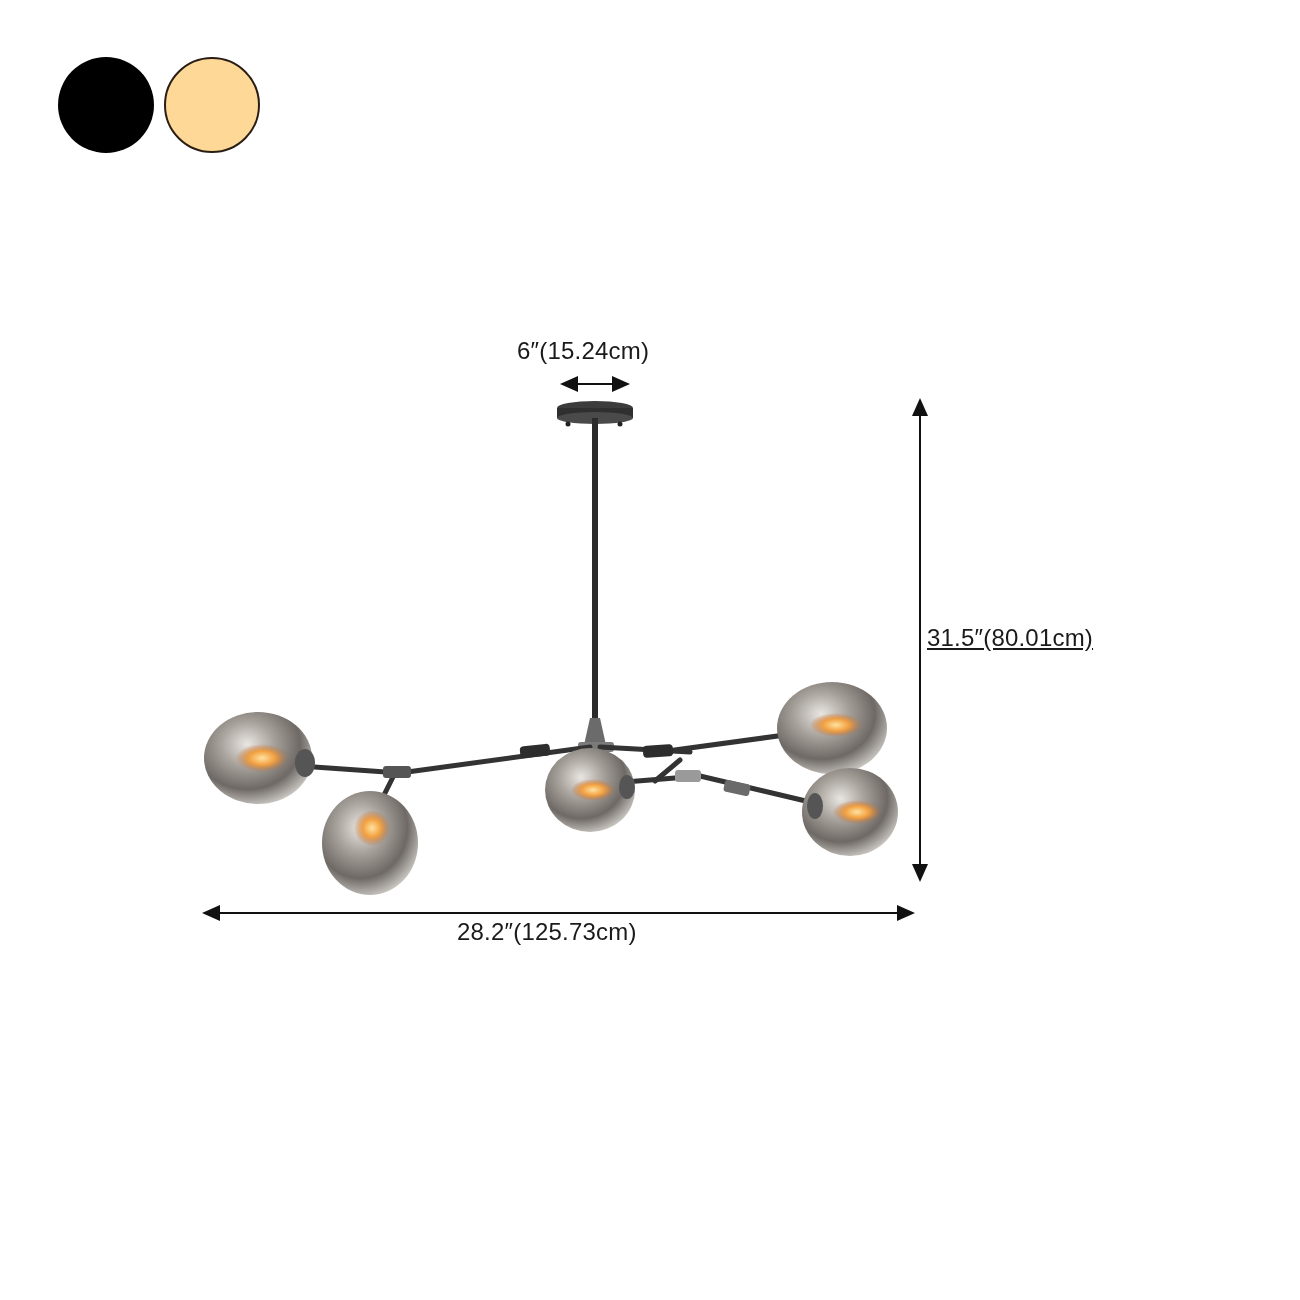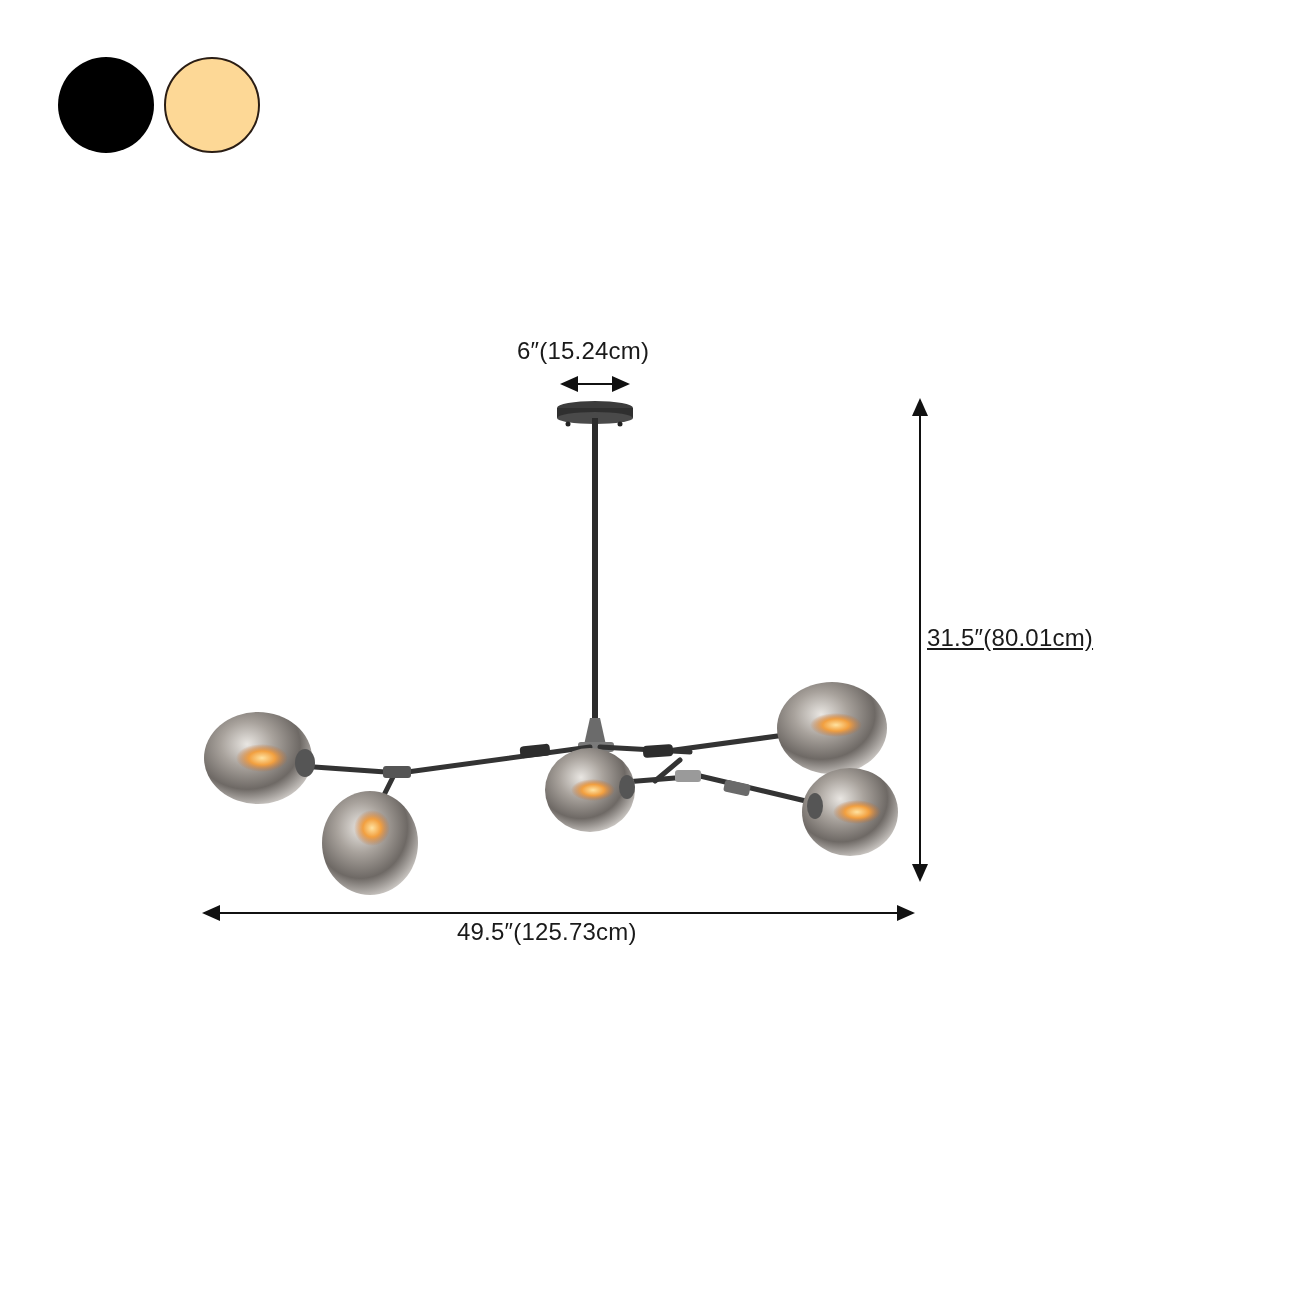--- a/index.html
+++ b/index.html
@@ -91,13 +91,13 @@
   </g>
   <g>
     <ellipse cx="850" cy="812" rx="48" ry="44" fill="url(#glass)"></ellipse>
     <ellipse cx="857" cy="812" rx="24" ry="12" fill="url(#bulb)"></ellipse>
     <ellipse cx="815" cy="806" rx="8" ry="13" fill="#555"></ellipse>
   </g>
 </svg>
 
 <div class="dim-label" style="left:517px;top:337px;">6″(15.24cm)</div>
 <div class="dim-label" style="left:927px;top:624px;text-decoration:underline;">31.5″(80.01cm)</div>
-<div class="dim-label" style="left:457px;top:918px;">49.5″(125.73cm)</div>
+<div class="dim-label" style="left:457px;top:918px;">28.2″(125.73cm)</div>
 
 </body></html>

